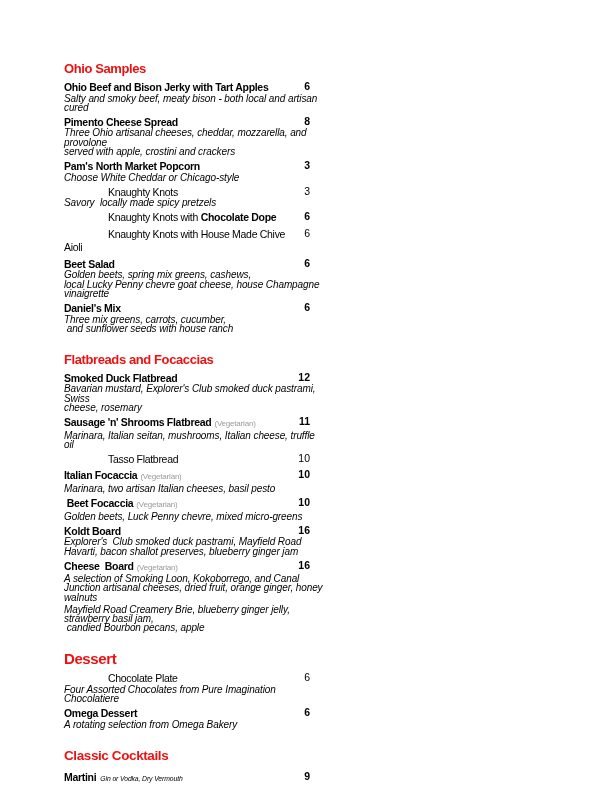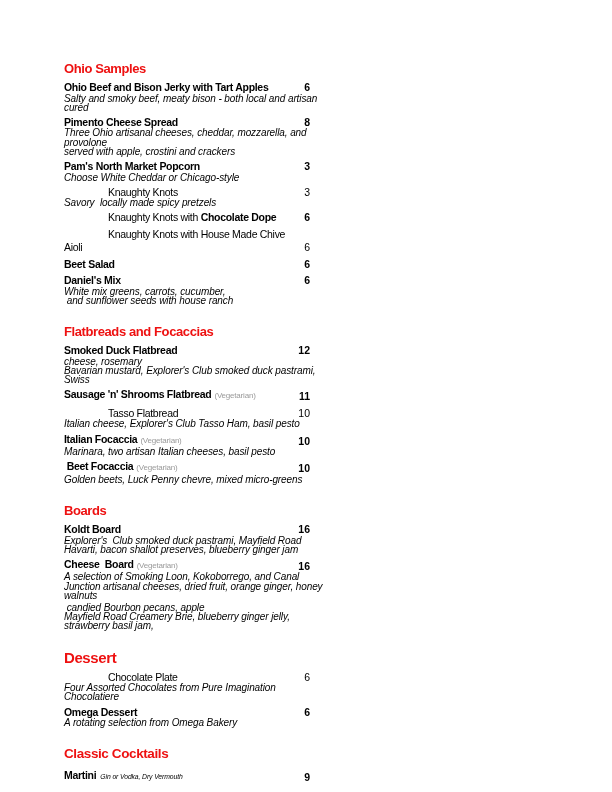--- a/index.html
+++ b/index.html
@@ -27,21 +27,21 @@
     color:#ee1111;
     margin:20px 0 4px 0;
     line-height:14px;
   }
   .section:first-child .section-title{margin-top:0;}
   .section[data-section="dessert"] .section-title{font-size:15px;margin-bottom:5px;}
   .section[data-section="cocktails"] .section-title{font-size:13.5px;margin-bottom:7px;}
   .item{margin:0 0 3px 0;}
   .row{
     display:flex;
-    align-items:flex-end;
+    align-items:flex-start;
     width:246px;
     line-height:12.5px;
   }
   .left{flex:1;white-space:pre-wrap;}
   .name,.prefix{
     font-size:10.5px;
     letter-spacing:-0.3px;
   }
   .name.bold{font-weight:800;}
   .name.regular,.prefix{font-weight:400;margin-left:44px;}
@@ -141,64 +141,68 @@
 </div>
   </div>
 
   <div class="section" data-section="salads">
     <div class="items">
   <div class="item">
     <div class="row">
       <span class="left"><span class="name bold">Beet Salad</span></span>
       <span class="price bold">6</span>
     </div>
+    <div class="desc">
+              <div class="desc-line">Golden beets, spring mix greens, cashews,</div>
+              <div class="desc-line">local Lucky Penny chevre goat cheese, house Champagne vinaigrette</div>
+            </div>
   </div>
 
   <div class="item">
     <div class="row">
       <span class="left"><span class="name bold">Daniel's Mix</span></span>
       <span class="price bold">6</span>
     </div>
     <div class="desc">
-              <div class="desc-line">White mix greens, carrots, cucumber,</div>
+              <div class="desc-line">Three mix greens, carrots, cucumber,</div>
               <div class="desc-line"> and sunflower seeds with house ranch</div>
             </div>
   </div>
 </div>
   </div>
 
   <div class="section" data-section="flatbreads">
     <div class="section-title">Flatbreads and Focaccias</div>
     <div class="items">
   <div class="item">
     <div class="row">
       <span class="left"><span class="name bold">Smoked Duck Flatbread</span></span>
       <span class="price bold">12</span>
     </div>
     <div class="desc">
+              <div class="desc-line">Bavarian mustard, Explorer's Club smoked duck pastrami, Swiss</div>
               <div class="desc-line">cheese, rosemary</div>
-              <div class="desc-line">Bavarian mustard, Explorer's Club smoked duck pastrami, Swiss</div>
             </div>
   </div>
 
   <div class="item">
     <div class="row">
       <span class="left"><span class="name bold">Sausage 'n' Shrooms Flatbread</span><span class="tag">(Vegetarian)</span></span>
       <span class="price bold">11</span>
     </div>
+    <div class="desc">
+              <div class="desc-line">Marinara, Italian seitan, mushrooms, Italian cheese, truffle oil</div>
+            </div>
   </div>
 
   <div class="item">
     <div class="row">
       <span class="left"><span class="name regular">Tasso Flatbread</span></span>
       <span class="price">10</span>
     </div>
-    <div class="desc">
-              <div class="desc-line">Italian cheese, Explorer's Club Tasso Ham, basil pesto</div>
-            </div>
   </div>
 
   <div class="item">
     <div class="row">
       <span class="left"><span class="name bold">Italian Focaccia</span><span class="tag">(Vegetarian)</span></span>
       <span class="price bold">10</span>
     </div>
     <div class="desc">
               <div class="desc-line">Marinara, two artisan Italian cheeses, basil pesto</div>
             </div>
@@ -210,21 +214,20 @@
       <span class="price bold">10</span>
     </div>
     <div class="desc">
               <div class="desc-line">Golden beets, Luck Penny chevre, mixed micro-greens</div>
             </div>
   </div>
 </div>
   </div>
 
   <div class="section" data-section="boards">
-    <div class="section-title">Boards</div>
     <div class="items">
   <div class="item">
     <div class="row">
       <span class="left"><span class="name bold">Koldt Board</span></span>
       <span class="price bold">16</span>
     </div>
     <div class="desc">
               <div class="desc-line">Explorer's  Club smoked duck pastrami, Mayfield Road</div>
               <div class="desc-line">Havarti, bacon shallot preserves, blueberry ginger jam</div>
             </div>
@@ -236,22 +239,22 @@
       <span class="price bold">16</span>
     </div>
     <div class="desc">
               <div class="desc-line">A selection of Smoking Loon, Kokoborrego, and Canal</div>
               <div class="desc-line">Junction artisanal cheeses, dried fruit, orange ginger, honey walnuts</div>
             </div>
   </div>
 
   <div class="item">
     <div class="desc">
+              <div class="desc-line">Mayfield Road Creamery Brie, blueberry ginger jelly, strawberry basil jam,</div>
               <div class="desc-line"> candied Bourbon pecans, apple</div>
-              <div class="desc-line">Mayfield Road Creamery Brie, blueberry ginger jelly, strawberry basil jam,</div>
             </div>
   </div>
 </div>
   </div>
 
   <div class="section" data-section="dessert">
     <div class="section-title">Dessert</div>
     <div class="items">
   <div class="item">
     <div class="row">

